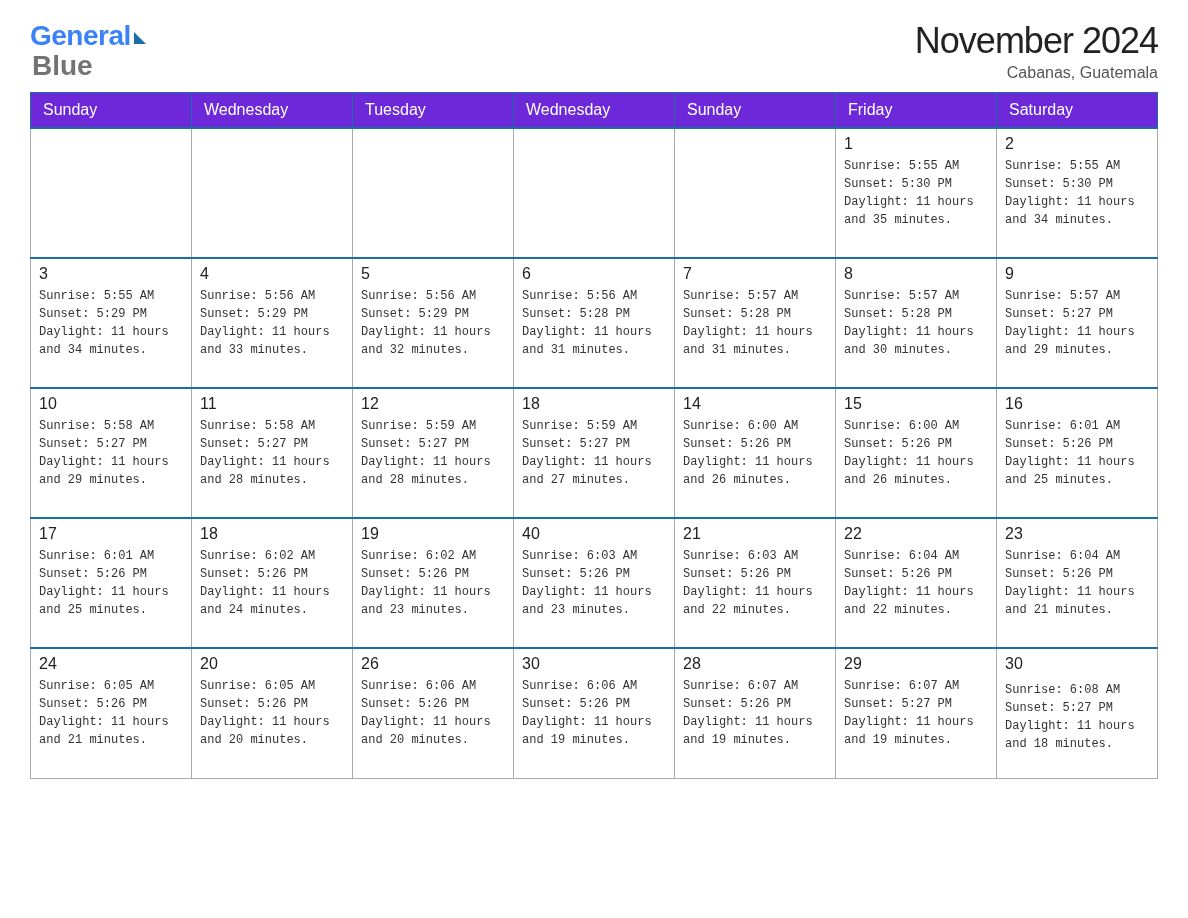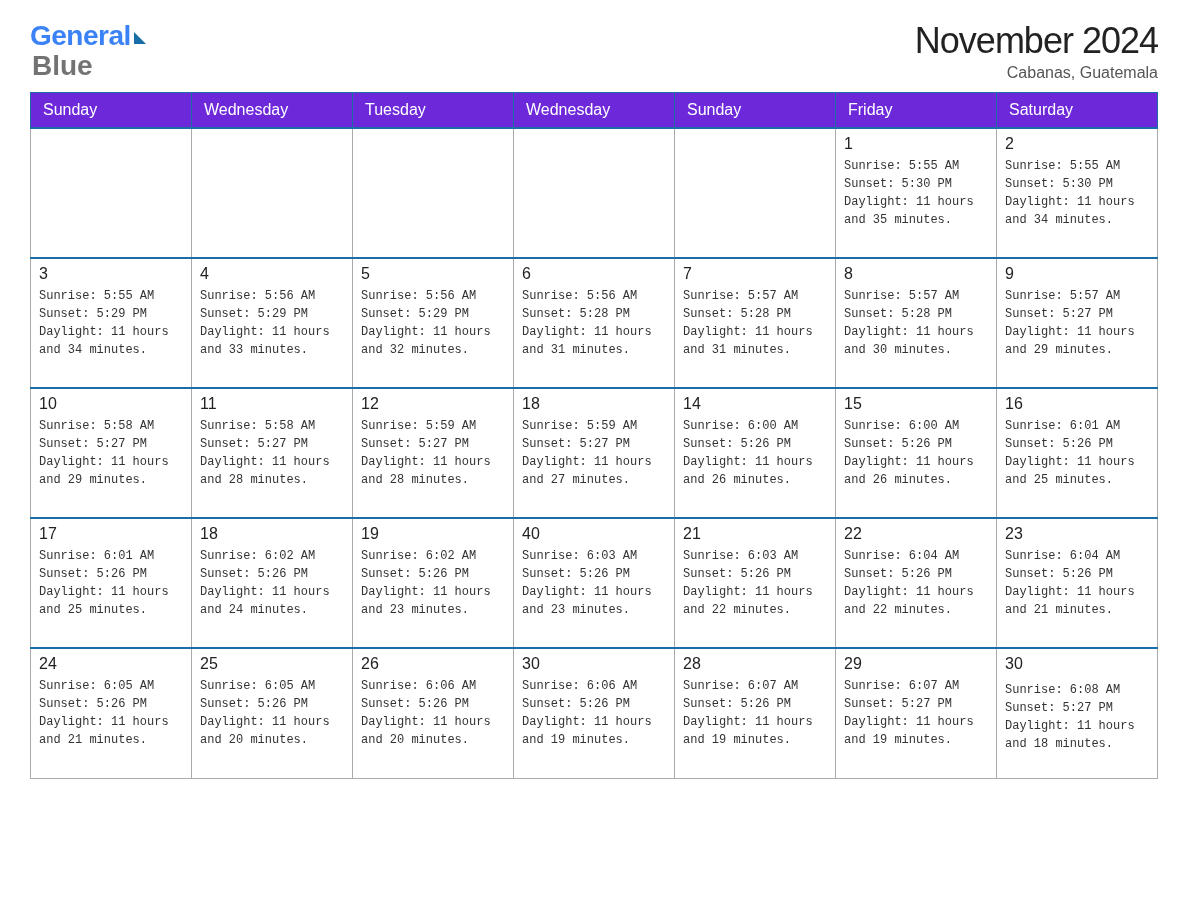--- a/index.html
+++ b/index.html
@@ -309,21 +309,21 @@
       </tr>
       <tr class="week-row">
         <td>
           <div class="day-number">24</div>
           <div class="day-info" style="white-space: pre-line;">Sunrise: 6:05 AM
 Sunset: 5:26 PM
 Daylight: 11 hours
 and 21 minutes.</div>
         </td>
         <td>
-          <div class="day-number">25</div>
+          <div class="day-number">20</div>
           <div class="day-info" style="white-space: pre-line;">Sunrise: 6:05 AM
 Sunset: 5:26 PM
 Daylight: 11 hours
 and 20 minutes.</div>
         </td>
         <td>
           <div class="day-number">26</div>
           <div class="day-info" style="white-space: pre-line;">Sunrise: 6:06 AM
 Sunset: 5:26 PM
 Daylight: 11 hours

